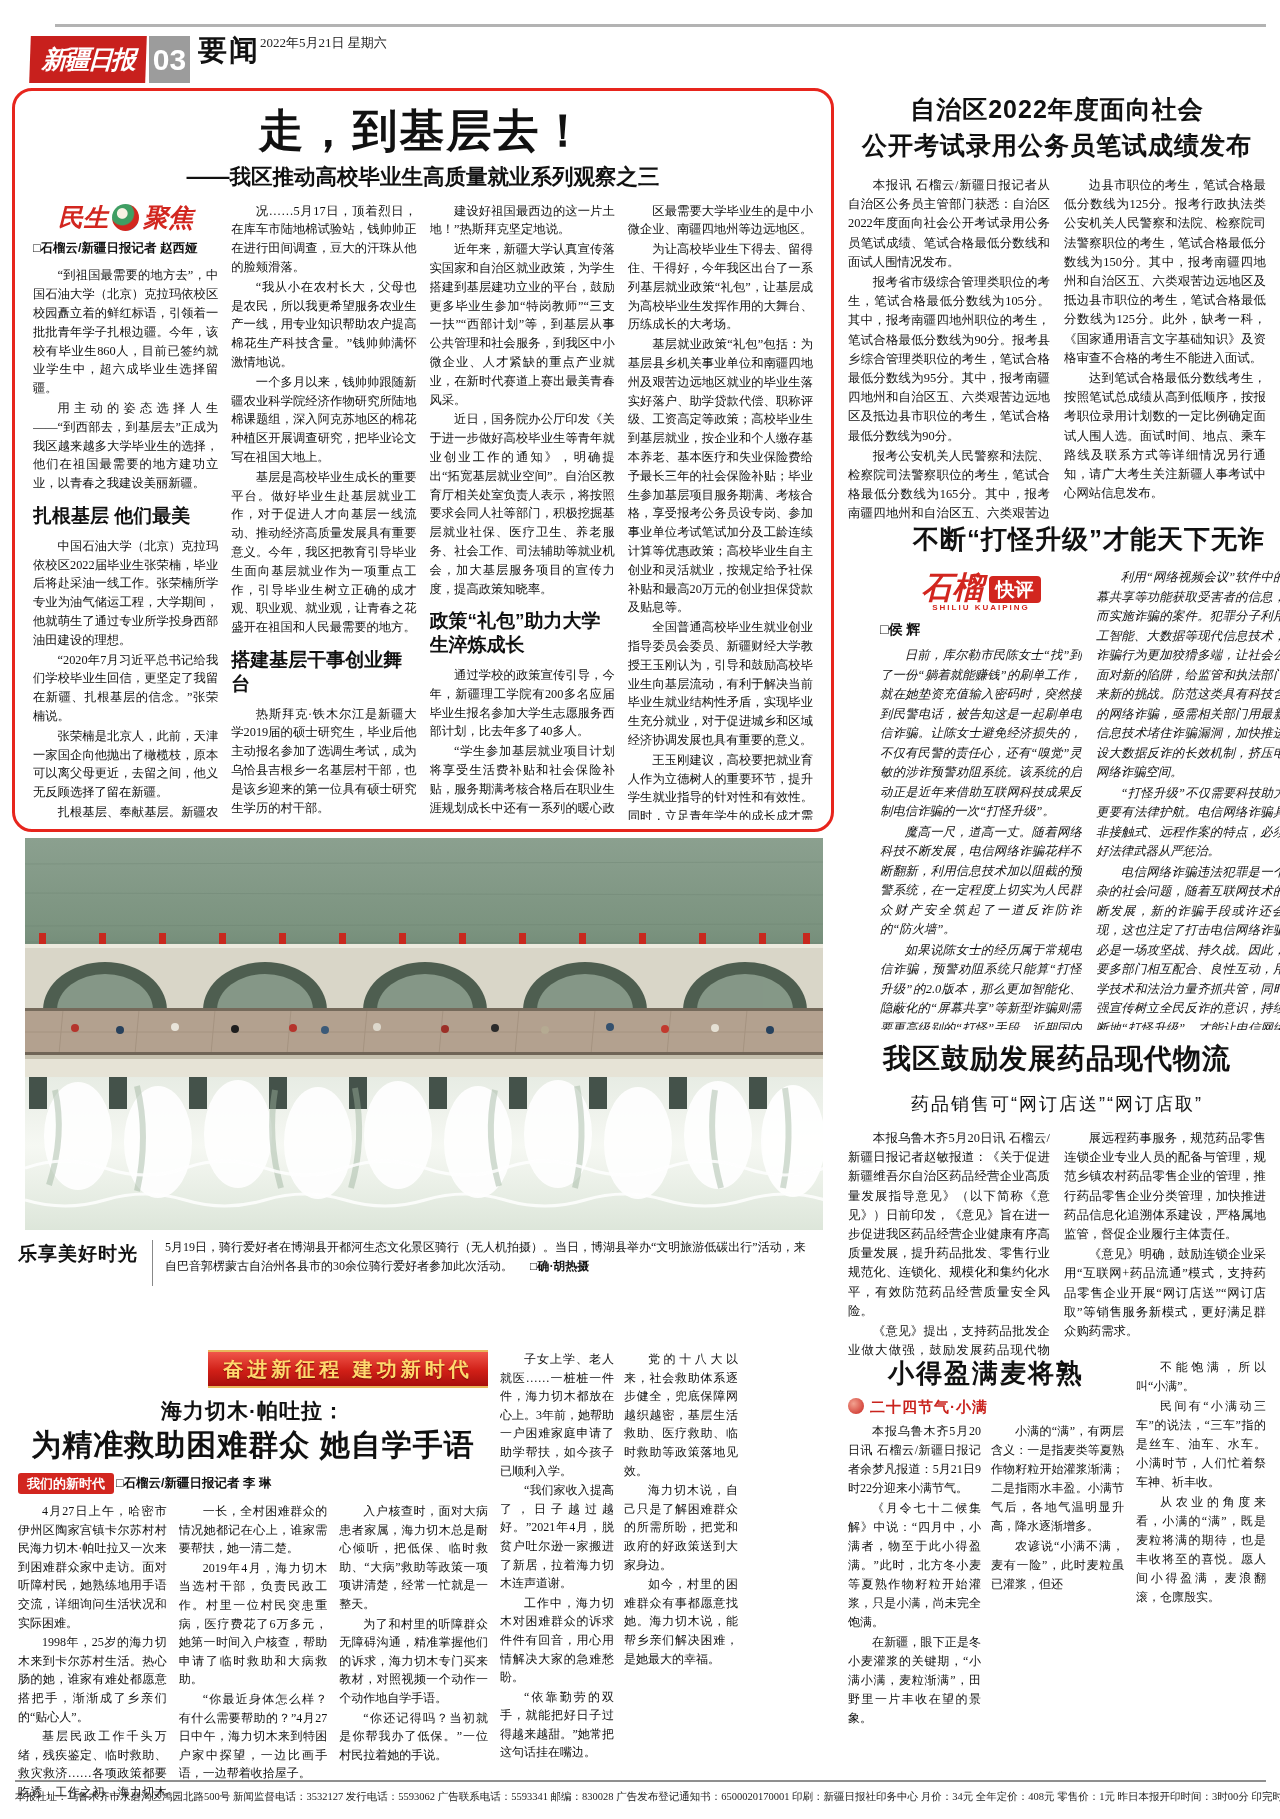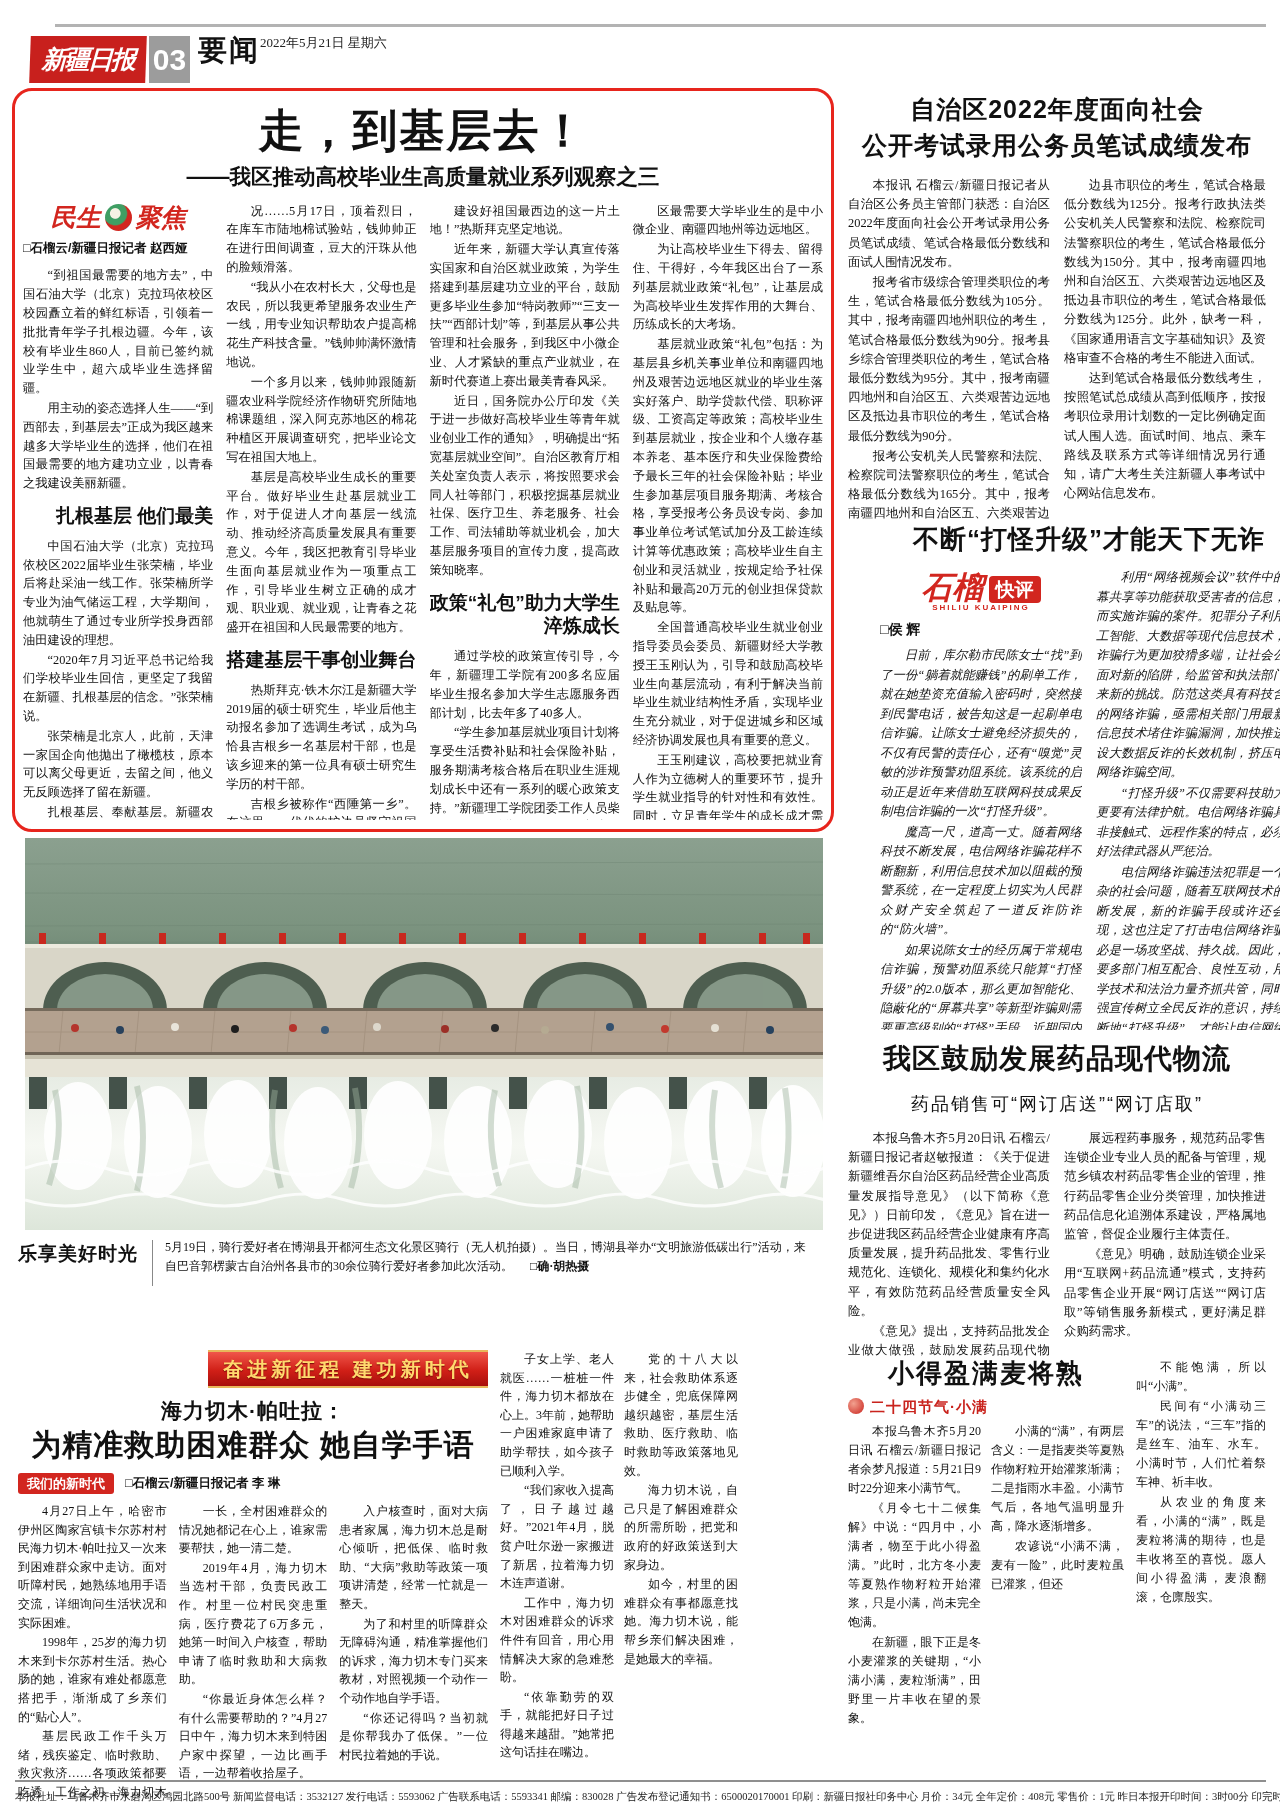--- a/index.html
+++ b/index.html
@@ -17,26 +17,26 @@
   .masthead-row{left:30px;top:36px;display:flex;align-items:stretch}
   .nameplate{width:116px;height:47px;background:#c8201d;color:#fff;display:flex;align-items:center;justify-content:center;
     font:bold italic 25px/1 var(--serif);letter-spacing:-2px;transform:skewX(-2deg)}
   .pageno{width:41px;height:47px;background:#9c9c9c;color:#fff;display:flex;align-items:center;justify-content:center;
     font:bold 30px/1 var(--sans);margin-left:3px}
   .sect{margin-left:8px;display:flex;flex-direction:row;justify-content:space-between;height:47px}
   .sect .t{font:900 29px/1 var(--sans);letter-spacing:2px}
   .sect .d{font:13px/1 var(--serif);color:#222}
   
   .main-box{left:12px;top:88px;width:822px;height:744px;border:3.5px solid #e7251d;border-radius:20px;
-    padding:10px 8px 8px;background:#fff}
+    padding:10px 18px 8px;background:#fff}
   .main-hl{font:900 45px/1.15 var(--sans);text-align:center;letter-spacing:2px;margin-top:4px}
   .main-dek{font:bold 21.5px/1.3 var(--sans);text-align:center;margin:7px 0 10px}
   .cols{display:flex;gap:13px}
   .col{flex:1;height:618px;overflow:hidden;font:12.3px/18.8px var(--serif)}
-  .sub{font:bold 19px/1.25 var(--sans);text-align:right;margin:11px 0 9px;text-indent:0}
+  .sub{font:bold 19px/1.25 var(--sans);text-align:left;margin:11px 0 9px;text-indent:0}
   .focus-logo{display:flex;align-items:center;justify-content:center;gap:4px;margin:2px 0 8px}
   .focus-logo .zi{font:bold italic 25px/1 var(--serif);color:var(--red)}
   .focus-icon{width:27px;height:27px;border-radius:50%;
     background:radial-gradient(circle at 38% 35%,#f7f2e4 0 20%,#3f9e63 24% 46%,#d2261f 52% 74%,#2a6fae 78%)}
   .byline{font:bold 12.5px/1.5 var(--sans);margin-bottom:9px;text-align:left}
   
   .exam{left:848px;top:92px;width:418px}
   .exam-hl{font:900 25px/1.42 var(--sans);text-align:center;letter-spacing:1px}
   .tcols{display:flex;gap:14px;margin-top:13px}
   .tcol{flex:1;overflow:hidden;font:12.4px/19.2px var(--serif)}
@@ -64,21 +64,21 @@
   .bottom-left{left:18px;top:1350px;width:720px;height:492px;display:flex;gap:12px}
   .bl-left{width:470px}
   .bl-right{width:238px;display:flex;gap:10px}
   .bl-right .ncol{flex:1;height:488px;overflow:hidden;font:12px/18.6px var(--serif)}
   .banner{margin-left:190px;width:280px;height:38px;border-top:2px solid #e8b75b;border-bottom:2px solid #e8b75b;
     background:linear-gradient(180deg,#f0564a 0%,#d01f17 55%,#a80f0c 100%);
     display:flex;align-items:center;justify-content:center}
   .banner .bt{color:#ffd96e;font:900 20px/1 var(--sans);letter-spacing:4px;text-shadow:0 1px 1px #7a0a07}
   .kicker{font:bold 21px/1 var(--sans);text-align:center;margin:12px 0 6px;letter-spacing:1px}
   .feature-hl{font:900 30px/1.2 var(--sans);text-align:center;letter-spacing:1px}
-  .byline-row{display:flex;align-items:center;gap:11px;margin:10px 0 8px}
+  .byline-row{display:flex;align-items:center;gap:2px;margin:10px 0 8px}
   .era-logo{background:var(--red);color:#fff;font:bold 13px/1 var(--sans);padding:4px 9px;border-radius:3px;white-space:nowrap}
   .feature-byline{font:bold 12.5px/1.3 var(--sans)}
   .bl-cols{display:flex;gap:12px}
   .bl-cols .ncol{flex:1;height:302px;overflow:hidden;font:12px/18.6px var(--serif)}
   
   .xiaoman{left:848px;top:1358px;width:418px;display:flex;gap:12px}
   .xm-left{width:276px}
   .xm-hl{font:900 26px/1.2 var(--sans);text-align:center;letter-spacing:2px}
   .tag-row{display:flex;align-items:center;gap:6px;margin:9px 0 8px}
   .term-icon{width:16px;height:16px;border-radius:50%;background:radial-gradient(circle at 35% 35%,#f2a18f,#c9231d)}

